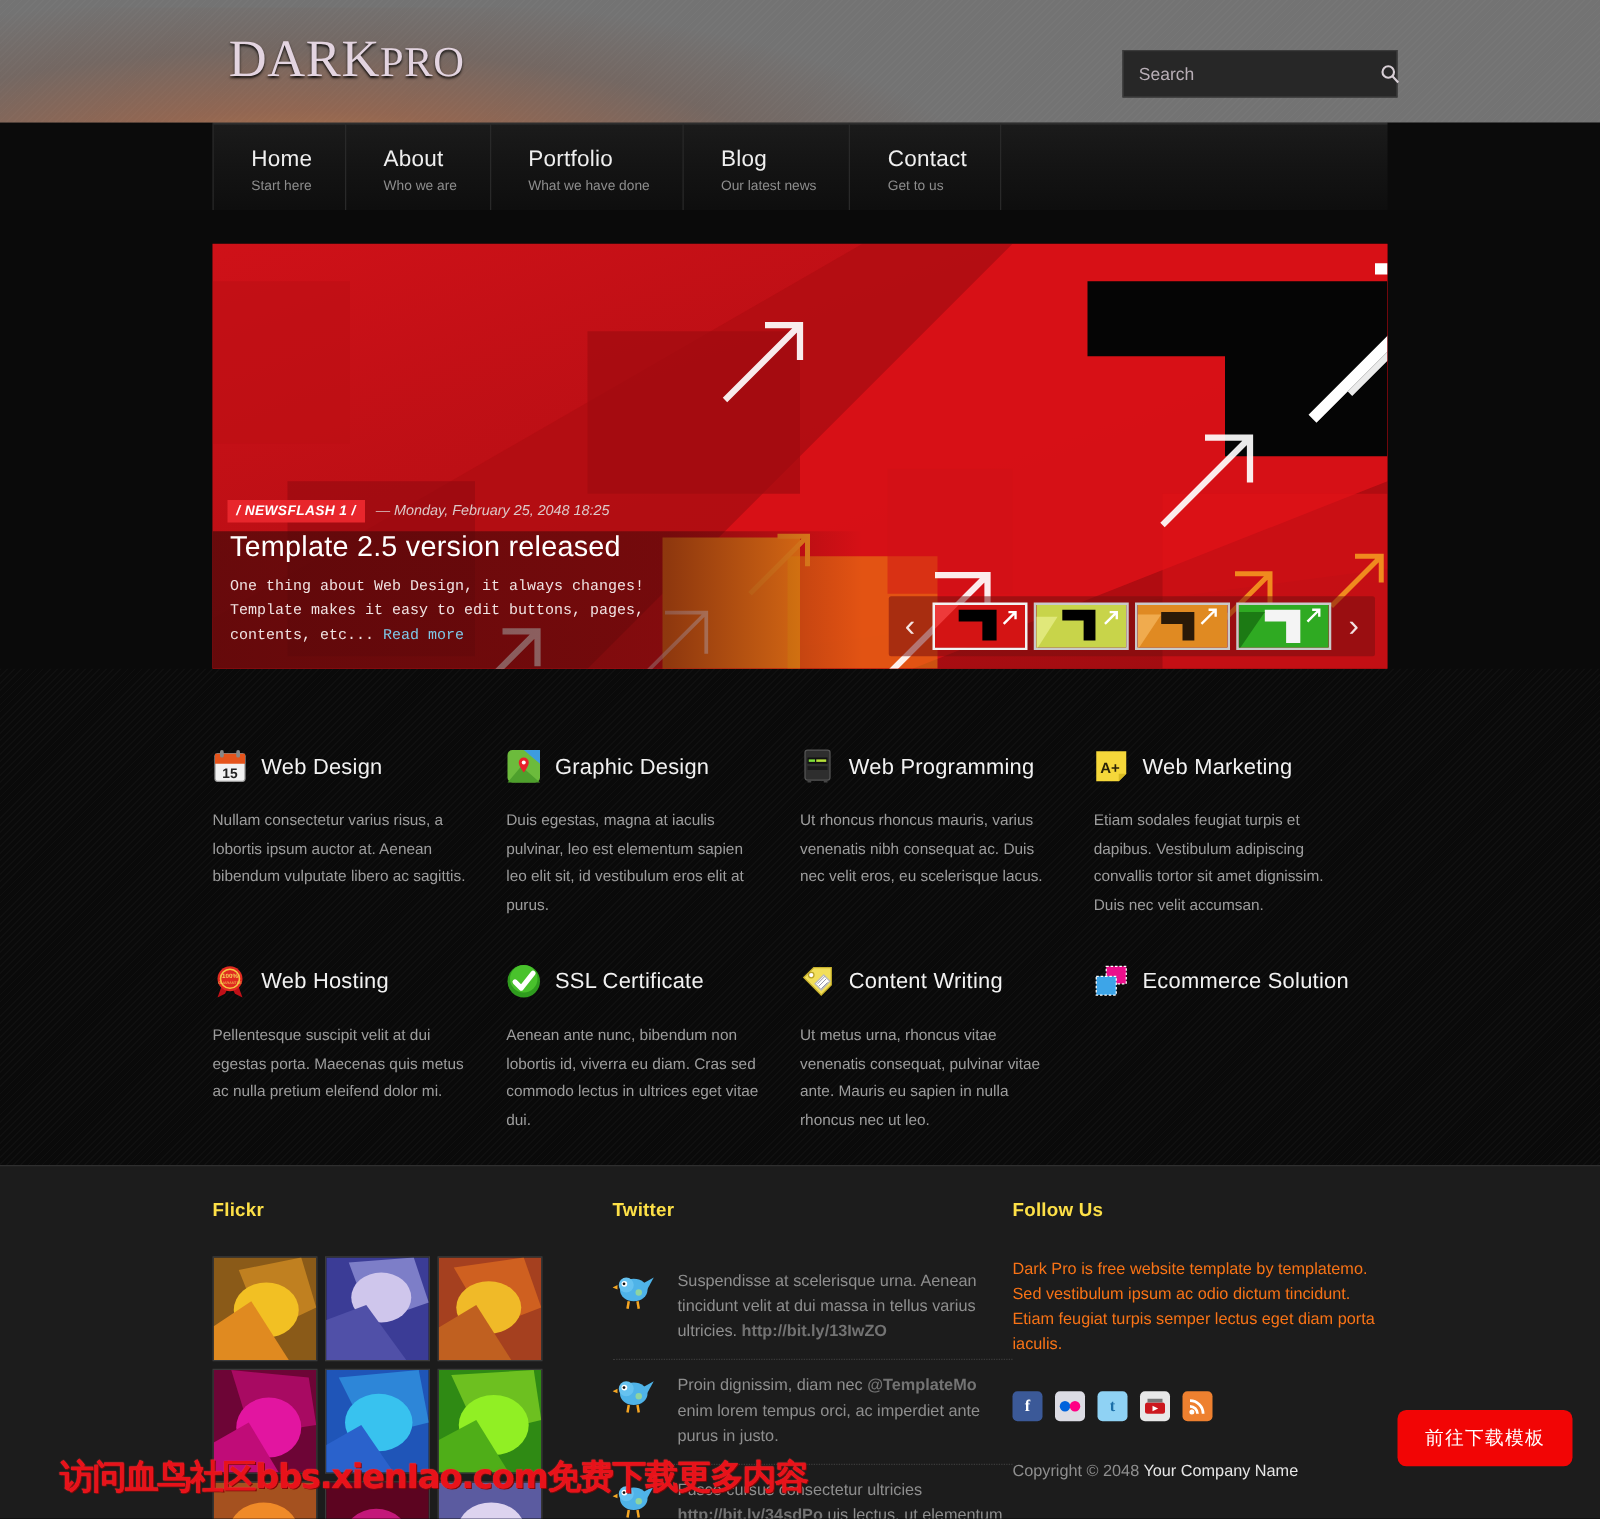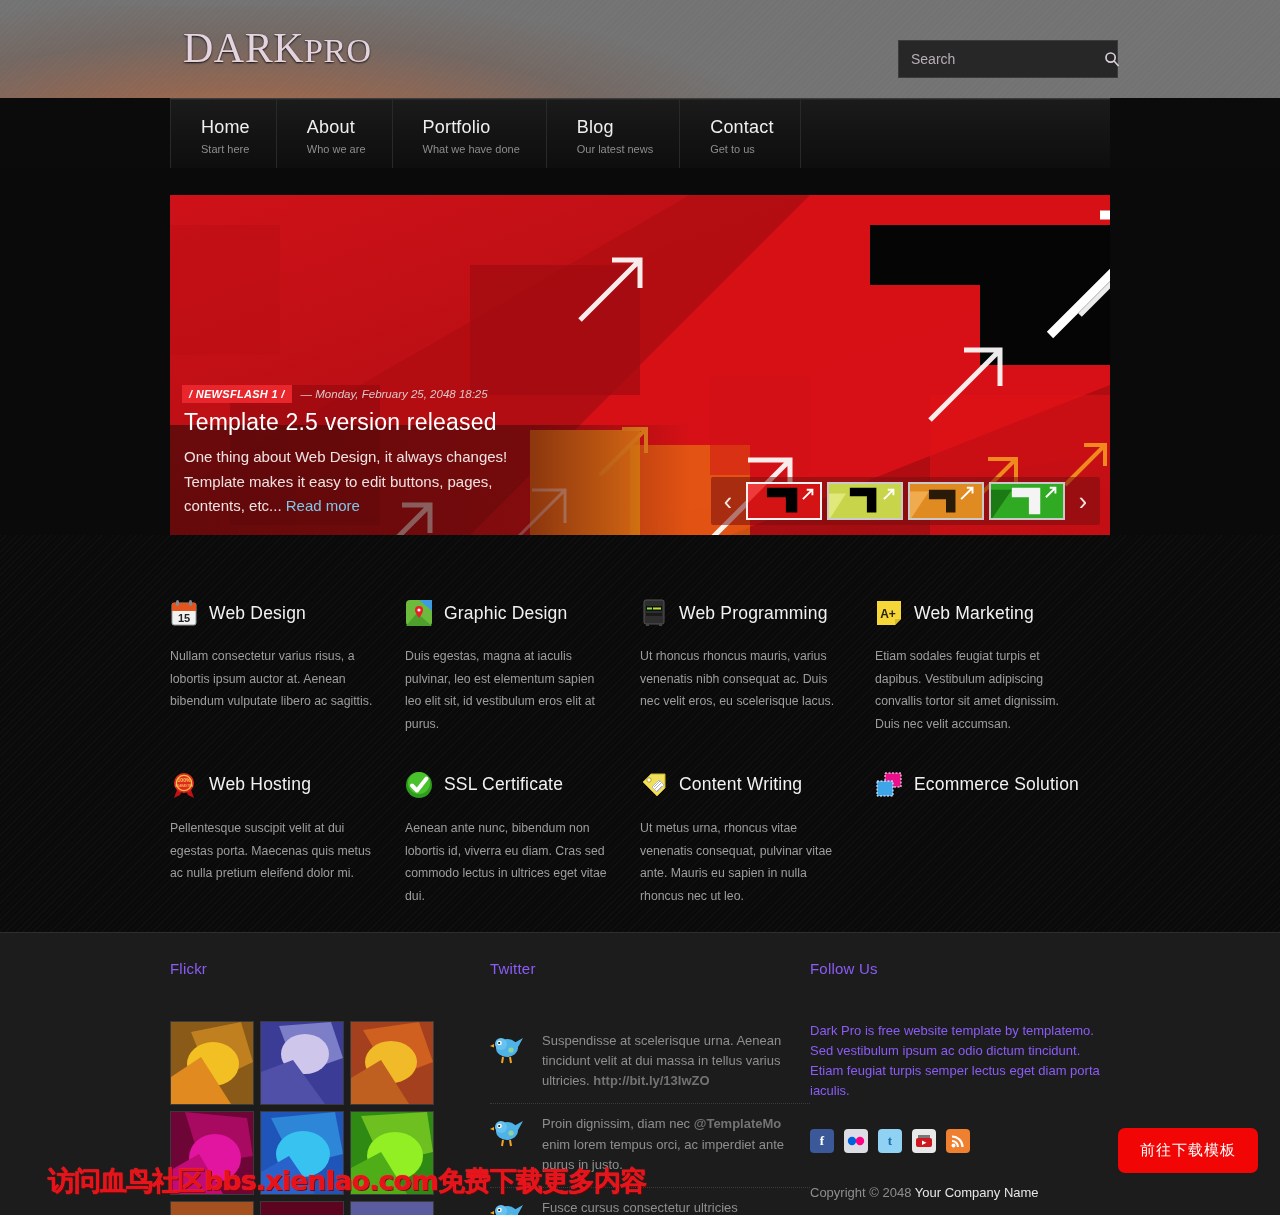--- a/index.html
+++ b/index.html
@@ -87,21 +87,21 @@
     background:linear-gradient(90deg, rgba(72,8,8,0.72) 0%, rgba(72,8,8,0.58) 70%, rgba(72,8,8,0) 100%);
   }
   #caption { position:absolute; left:12px; bottom:0; width:520px; padding:0 0 16px 0; }
   #flash-row { display:flex; align-items:center; gap:9px; margin-bottom:6px;text-align:center; }
   #flash-tag {
     background:#e8262c; color:#fff; font-size:11px; font-weight:bold;
     padding:3px 7px; letter-spacing:.3px; font-style:italic;
   }
   #flash-date { color:#ddc9c9; font-size:11.5px; font-style:italic; }
   #slide-title { color:#fff; font-size:23px; margin:2px 0 9px 2px; letter-spacing:.2px; }
-  #slide-desc { color:#f0e2e2; font-size:15px; line-height:1.65; margin-left:2px; width:345px; }
+  #slide-desc { color:#f0e2e2; font-size:12px; line-height:1.65; margin-left:2px; width:345px;font-family:Liberation Mono, monospace; }
   #read-more { color:#7fc8e8; text-decoration:none; }
 
   
   #thumbs {
     position:absolute; right:10px; bottom:10px;
     height:48px; padding:0 4px;
     background:rgba(120,14,14,0.55);
     display:flex; align-items:center; gap:5px;
     border-radius:2px;
   }
@@ -120,31 +120,31 @@
   .sbody { margin-top:18px; font-size:12.3px; line-height:1.85; color:#9d9d9d; }
   .sbody a { color:#e07b1e; font-weight:bold; text-decoration:none; }
 
   
   #footer {
     position:absolute; left:0; top:932px; width:1280px; height:283px;
     background:#1c1c1c; border-top:1px solid #2e2e2e;
     overflow:hidden;
   }
   #footer .wrap { padding-top:27px; display:flex; }
-  .fcol-title { color:#8b5cf6; font-size:15px; font-weight:normal; margin-bottom:44px; letter-spacing:.2px; }
+  .fcol-title { color:#fde047; font-size:15px; font-weight:bold; margin-bottom:28px; letter-spacing:.2px; }
   #col-flickr { width:320px; }
   #flickr-grid { display:flex; flex-wrap:wrap; gap:6px; width:270px; }
   .fl-thumb { width:84px; height:84px; border:1px solid #3a3a3a; }
   #col-twitter { width:320px; padding-left:0; }
   .tweet { display:flex; gap:14px; padding:10px 0 12px; border-bottom:1px dotted #3b3b3b; }
   .tweet .bird { width:38px; flex:0 0 38px; padding-top:4px; }
   .tweet .txt { font-size:13px; line-height:1.55; color:#8e8e8e; }
   .tweet .txt a, .tweet .txt b { color:#737373; font-weight:bold; text-decoration:none; }
   #col-follow { width:300px; }
-  #follow-text { font-size:13px; line-height:1.55; color:#8b5cf6; width:292px; }
+  #follow-text { font-size:13px; line-height:1.55; color:#f97316; width:292px; }
   #social-row { display:flex; gap:10px; margin-top:27px; }
   .soc { width:24px; height:24px; border-radius:4px; display:flex; align-items:center; justify-content:center; font-size:13px; font-weight:bold; cursor:pointer; }
   #copyright { margin-top:32px; font-size:13px; color:#8e8e8e; }
   #copyright b { color:#e6e6e6; font-weight:normal; }
 
   
   #watermark {
     position:absolute; left:48px; top:1163px; z-index:50;
     font-size:27px; font-weight:bold; color:#e8121a;
     letter-spacing:-1px; white-space:nowrap;

